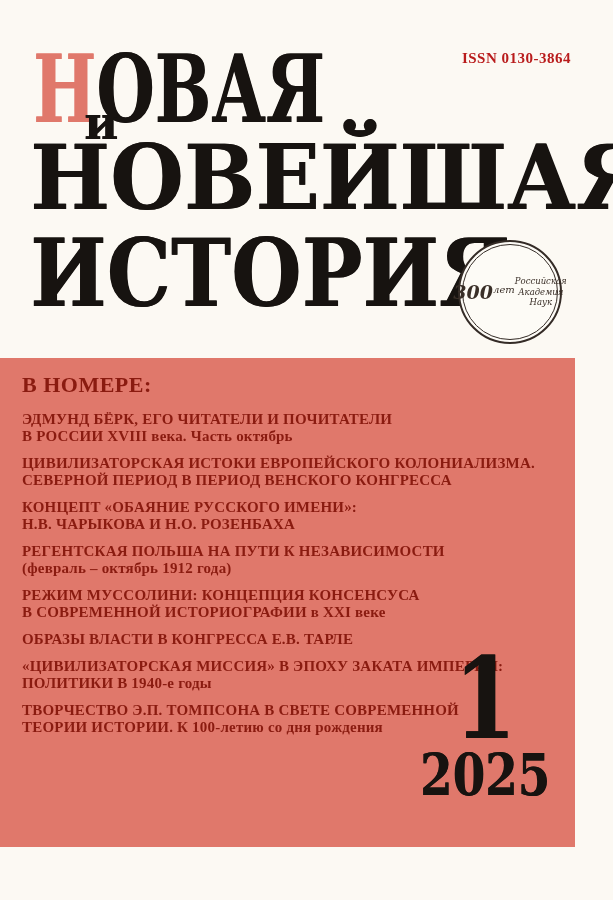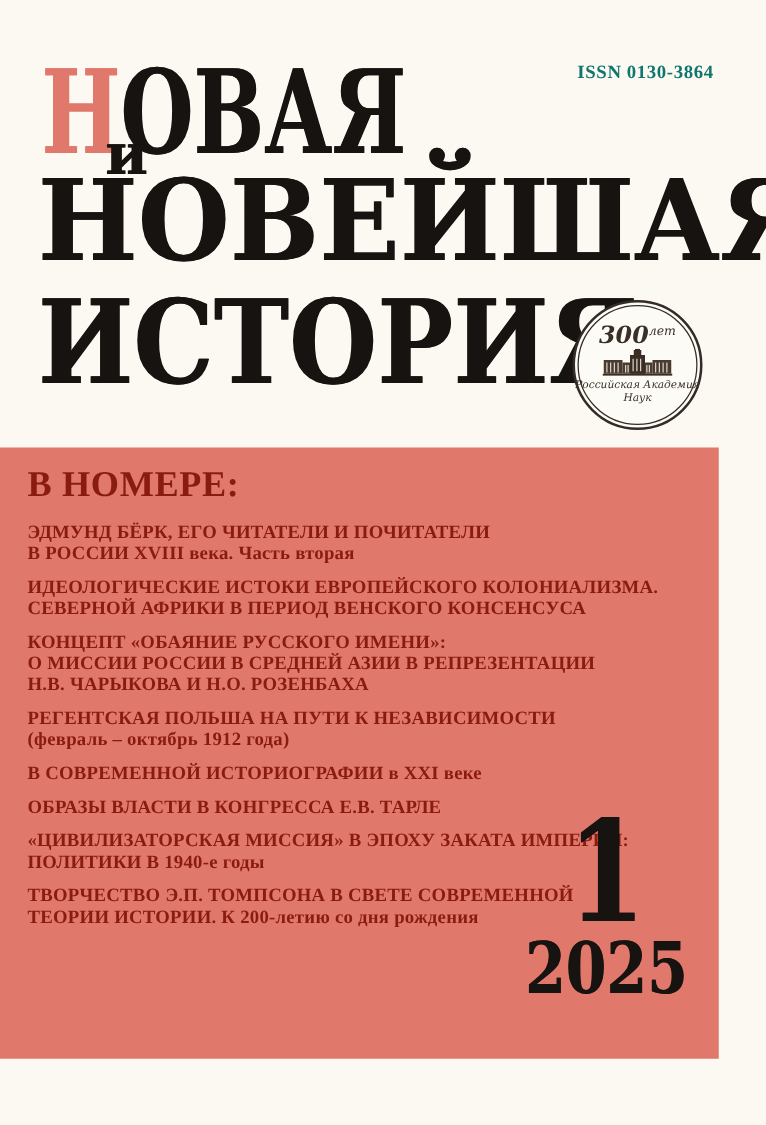--- a/index.html
+++ b/index.html
@@ -12,21 +12,21 @@
     position:relative;
     width:613px;height:900px;
     background:#fcf9f3;
     overflow:hidden;
   }
   
   .issn{
     position:absolute;top:50px;right:42px;
     font-family:"Liberation Serif",serif;
     font-weight:bold;font-size:15px;
-    color:#0f766e;letter-spacing:.5px;
+    color:#b91c1c;letter-spacing:.5px;
   }
   
   .mast{
     position:absolute;
     font-family:"DejaVu Serif",serif;
     font-weight:bold;
     color:#171310;
     line-height:1;
     white-space:nowrap;
     transform-origin:left top;
@@ -37,21 +37,21 @@
   .m2{left:84px;top:100px;font-size:46px;}
   .m3{left:30px;top:132px;font-size:90px;transform:scaleX(.94);}
   .m4{left:30px;top:227px;font-size:93px;transform:scaleX(.87);}
   
   .seal{
     position:absolute;left:458px;top:240px;
     width:104px;height:104px;
     border:2px solid #342b26;border-radius:50%;
     background:#fdfbf6;
     box-sizing:border-box;
-    display:flex;flex-direction:column;
+    display:flex;flex-direction:row;
     align-items:center;justify-content:center;
     text-align:center;color:#3a2f28;
   }
   .seal::before{
     content:"";position:absolute;inset:2px;
     border:1px solid #342b26;border-radius:50%;
   }
   .seal-300{
     font-family:"DejaVu Serif",serif;
     font-style:italic;font-weight:bold;
@@ -66,21 +66,21 @@
   
   .panel{
     position:absolute;left:0;top:358px;
     width:575px;height:489px;
     background:#e0786b;
     box-sizing:border-box;
     padding:14px 10px 0 22px;
   }
   .in-issue{
     font-family:"Liberation Serif",serif;
-    font-weight:bold;font-size:29px;
+    font-weight:bold;font-size:22px;
     color:#8a1b10;letter-spacing:.5px;
     margin:0 0 13px 0;
   }
   .article{margin:0 0 10px 0;}
   .aline{
     font-family:"Liberation Serif",serif;
     font-weight:bold;font-size:15px;line-height:17px;
     color:#8a1b10;letter-spacing:.2px;
     white-space:nowrap;
   }
@@ -148,48 +148,48 @@
       <div>Наук</div>
     </div>
   </div>
 
   <div class="panel">
     <div class="in-issue">В НОМЕРЕ:</div>
 
     <div>
       <div class="article">
         <div class="aline">ЭДМУНД БЁРК, ЕГО ЧИТАТЕЛИ И ПОЧИТАТЕЛИ</div>
-        <div class="aline">В РОССИИ XVIII века. Часть вторая</div>
+        <div class="aline">В РОССИИ XVIII века. Часть октябрь</div>
       </div>
       <div class="article">
-        <div class="aline">ИДЕОЛОГИЧЕСКИЕ ИСТОКИ ЕВРОПЕЙСКОГО КОЛОНИАЛИЗМА.</div>
-        <div class="aline">СЕВЕРНОЙ АФРИКИ В ПЕРИОД ВЕНСКОГО КОНСЕНСУСА</div>
+        <div class="aline">ЦИВИЛИЗАТОРСКАЯ ИСТОКИ ЕВРОПЕЙСКОГО КОЛОНИАЛИЗМА.</div>
+        <div class="aline">СЕВЕРНОЙ ПЕРИОД В ПЕРИОД ВЕНСКОГО КОНГРЕССА</div>
       </div>
       <div class="article">
         <div class="aline">КОНЦЕПТ «ОБАЯНИЕ РУССКОГО ИМЕНИ»:</div>
-        <div class="aline">О МИССИИ РОССИИ В СРЕДНЕЙ АЗИИ В РЕПРЕЗЕНТАЦИИ</div>
         <div class="aline">Н.В. ЧАРЫКОВА И Н.О. РОЗЕНБАХА</div>
       </div>
       <div class="article">
         <div class="aline">РЕГЕНТСКАЯ ПОЛЬША НА ПУТИ К НЕЗАВИСИМОСТИ</div>
         <div class="aline">(февраль – октябрь 1912 года)</div>
       </div>
       <div class="article">
+        <div class="aline">РЕЖИМ МУССОЛИНИ: КОНЦЕПЦИЯ КОНСЕНСУСА</div>
         <div class="aline">В СОВРЕМЕННОЙ ИСТОРИОГРАФИИ в XXI веке</div>
       </div>
       <div class="article">
         <div class="aline">ОБРАЗЫ ВЛАСТИ В КОНГРЕССА Е.В. ТАРЛЕ</div>
       </div>
       <div class="article">
         <div class="aline">«ЦИВИЛИЗАТОРСКАЯ МИССИЯ» В ЭПОХУ ЗАКАТА ИМПЕРИЙ:</div>
         <div class="aline">ПОЛИТИКИ В 1940-е годы</div>
       </div>
       <div class="article">
         <div class="aline">ТВОРЧЕСТВО Э.П. ТОМПСОНА В СВЕТЕ СОВРЕМЕННОЙ</div>
-        <div class="aline">ТЕОРИИ ИСТОРИИ. К 200-летию со дня рождения</div>
+        <div class="aline">ТЕОРИИ ИСТОРИИ. К 100-летию со дня рождения</div>
       </div>
     </div>
   </div>
 
   <div class="issue-number">1</div>
   <div class="issue-year">2025</div>
 
 </div>
 
 </body></html>

